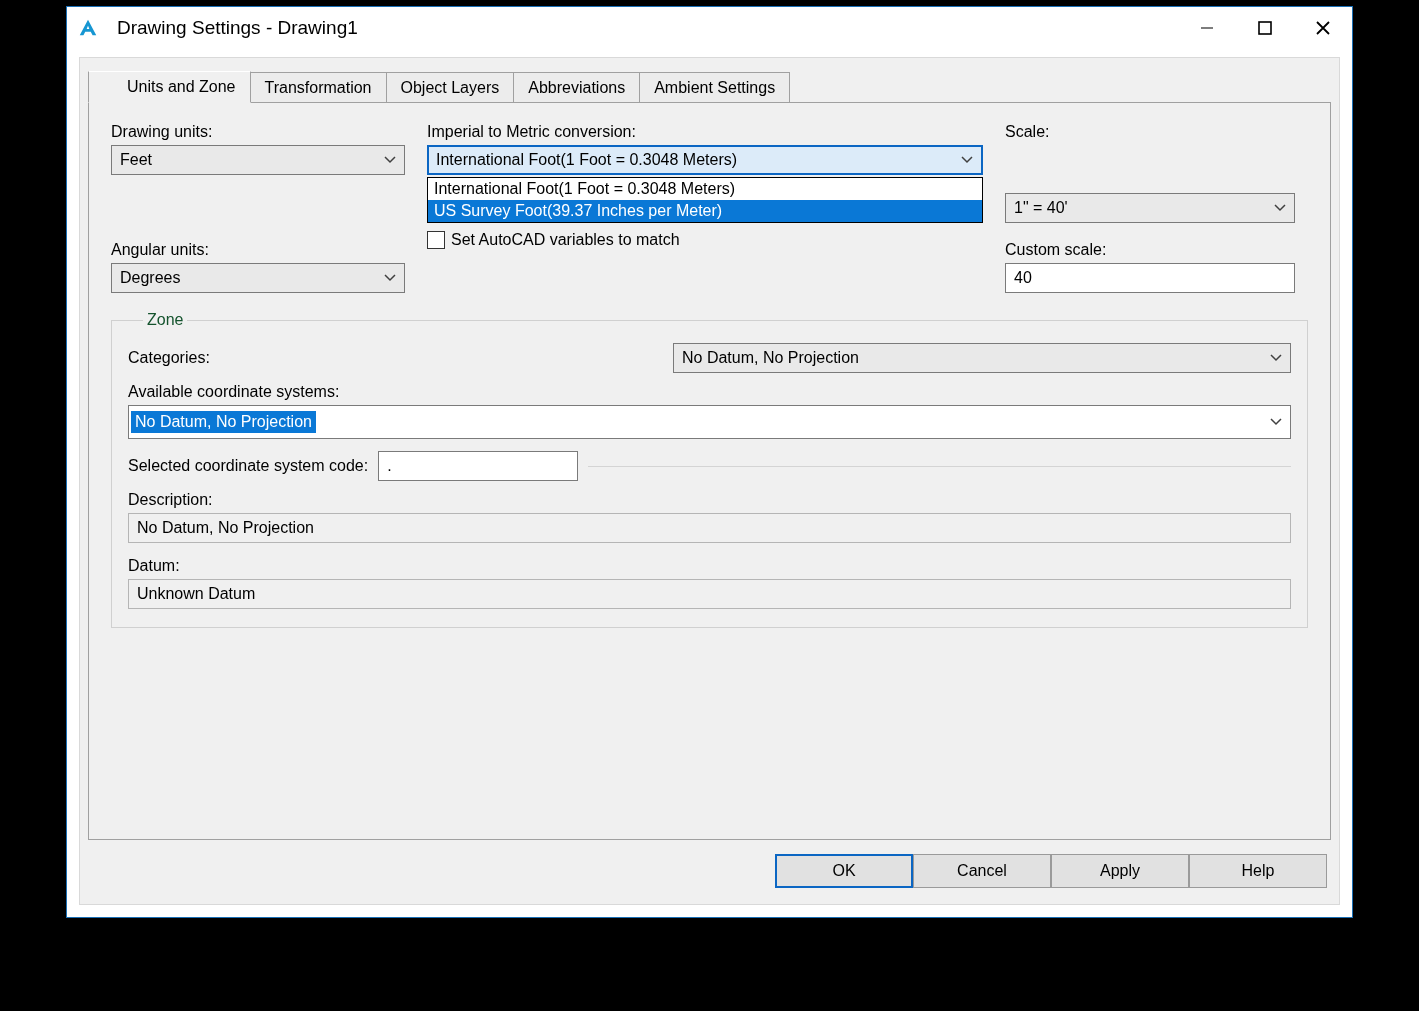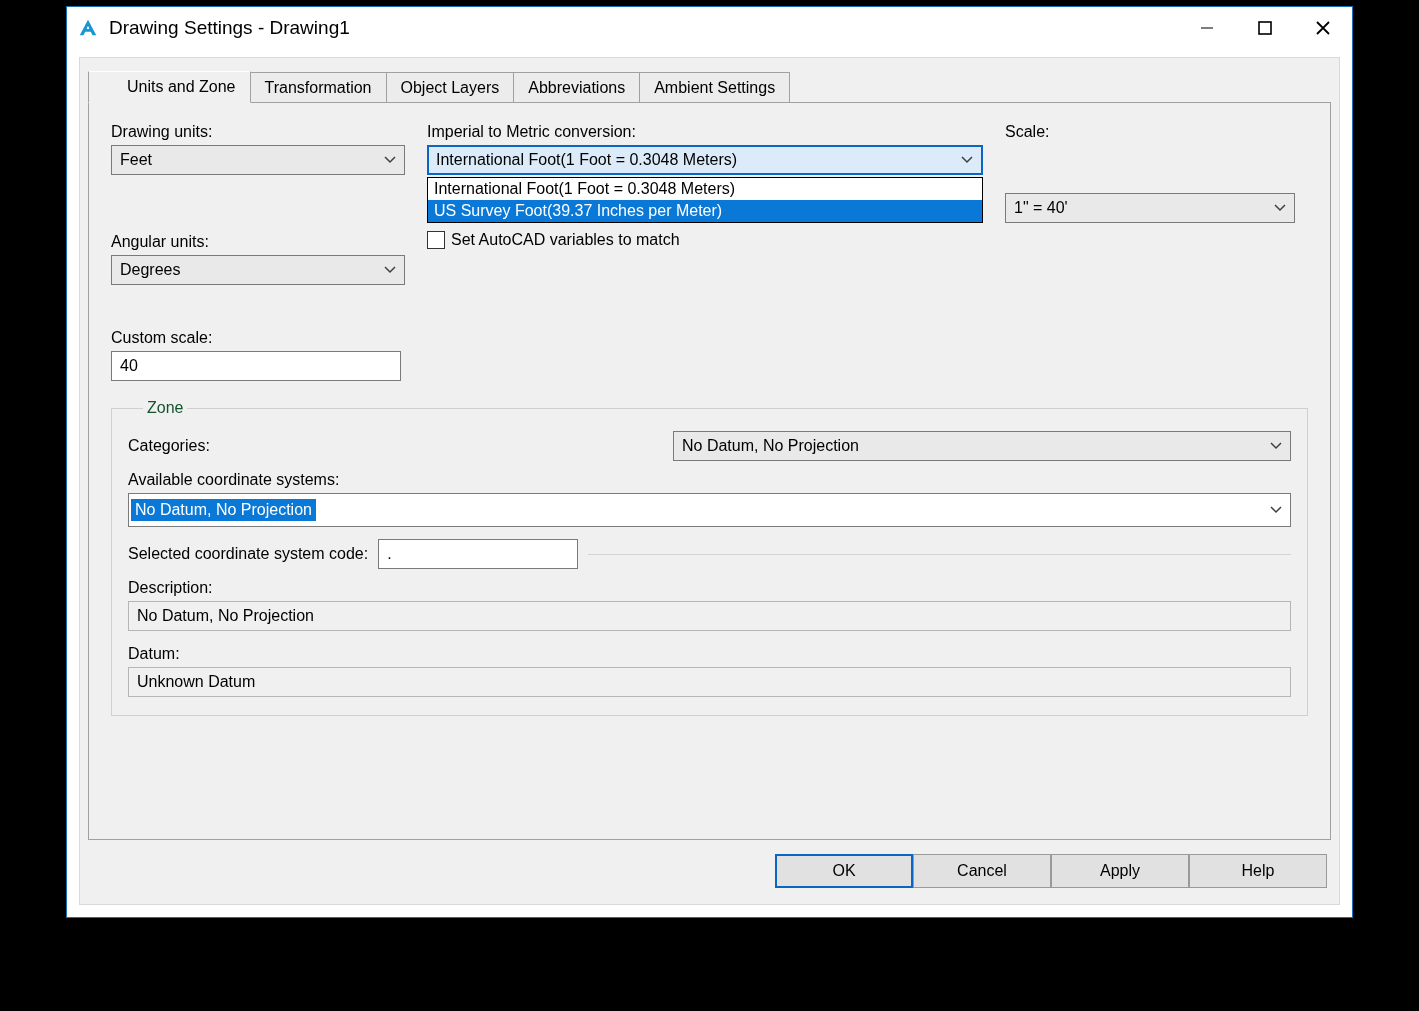--- a/index.html
+++ b/index.html
@@ -1,20 +1,20 @@
 <!DOCTYPE html>
 <html><head>
 <meta charset="utf-8">
 <style>
   * { box-sizing: border-box; font-family: "Segoe UI", Tahoma, sans-serif; font-size: 16px; }
   body { margin: 0; background: #000; padding: 6px; }
   .window { background: #fff; border: 1px solid #1a6fb5; width: 1287px; height: 912px; margin: 0 auto; position: relative; }
   .titlebar { display: flex; align-items: center; height: 42px; padding: 0 0 0 10px; }
   .app-icon { width: 22px; height: 22px; margin-right: 10px; }
-  .title-text { font-size: 19px; flex: 1; color: #000; }
+  .title-text { font-size: 19px; flex: 1; color: #000; margin-left: 8px; }
   .win-controls { display: flex; height: 100%; }
   .win-btn { width: 58px; display: flex; align-items: center; justify-content: center; }
   .win-btn svg { width: 14px; height: 14px; }
   .close-btn svg { width: 16px; height: 16px; }
 
   .client { position: absolute; top: 50px; left: 12px; right: 12px; bottom: 12px; background: #f0f0f0; border: 1px solid #d9d9d9; }
   .panel-inner { position: absolute; inset: 8px; }
 
   .tabstrip { display: flex; align-items: flex-end; height: 36px; position: relative; }
   .tab { padding: 6px 14px 6px 14px; border: 1px solid #a0a0a0; border-bottom: none; background: #f0f0f0; margin-right: 0; position: relative; top: 1px; }
@@ -150,21 +150,21 @@
               <span>1" = 40'</span>
               <span class="chev">
                   <svg viewBox="0 0 12 8">
                     <path d="M1 1 L6 6 L11 1" fill="none" stroke="#404040" stroke-width="1.5"></path>
                   </svg>
                 </span>
             </div>
           </div>
         </div>
 
-        <div class="row" style="margin-top:10px;flex-direction:column;">
+        <div class="row" style="margin-top:18px;">
           <div class="col" style="width: 294px;">
             <span class="label">Angular units:</span>
             <div class="combo">
               <span>Degrees</span>
               <span class="chev">
                   <svg viewBox="0 0 12 8">
                     <path d="M1 1 L6 6 L11 1" fill="none" stroke="#404040" stroke-width="1.5"></path>
                   </svg>
                 </span>
             </div>

